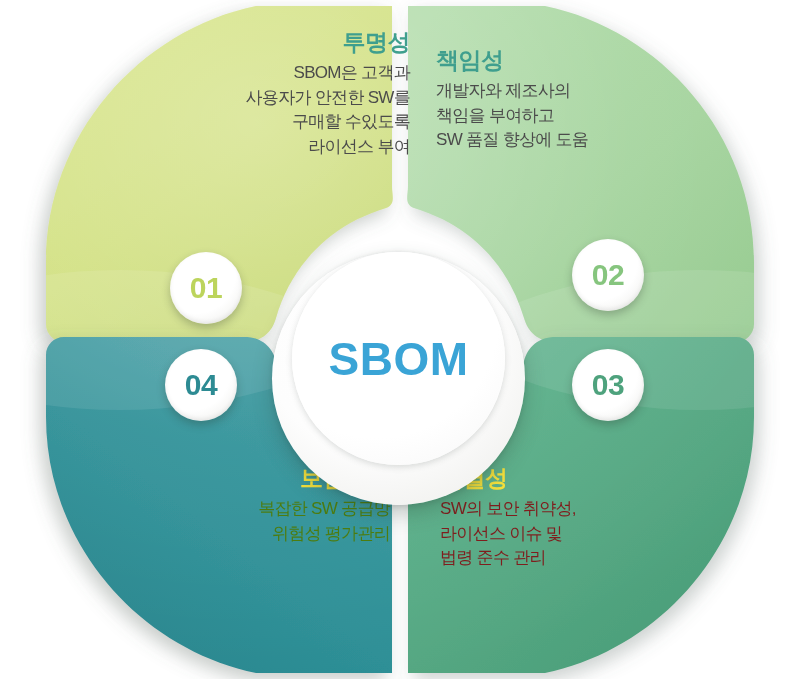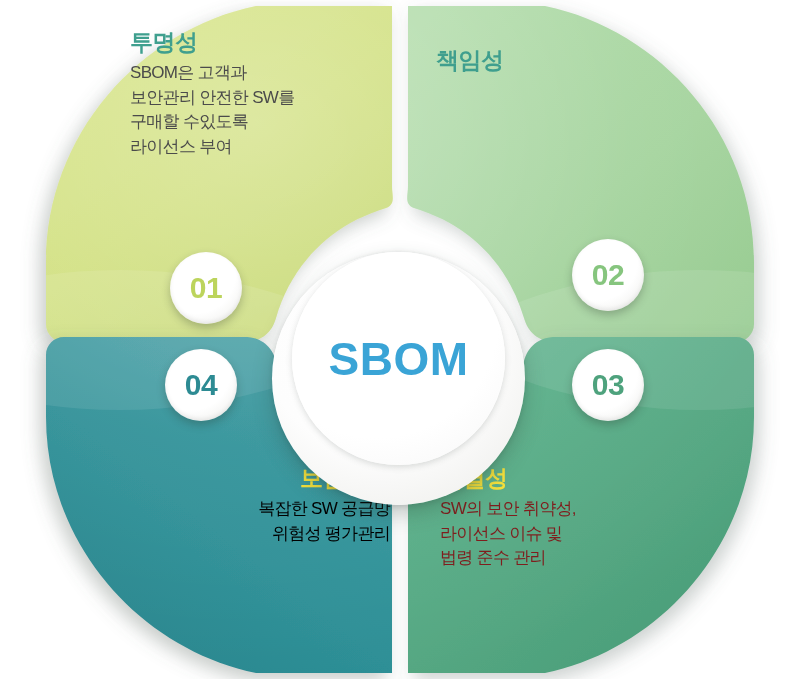--- a/index.html
+++ b/index.html
@@ -46,20 +46,21 @@
     font-weight: normal;
     line-height: 1.45;
     letter-spacing: -0.7px;
     margin: 0;
   }
   .petal-body span { display: block; }
 
   
   #quad-1-text {
     left: 130px;  top: 30px;  width: 280px;
+    text-align: right;
   }
   #quad-1-text .petal-title { color: #3f9f8e; }
   #quad-1-text .petal-body  { color: #4b4b4b; }
 
   
   #quad-2-text {
     left: 436px; top: 48px; width: 290px;
     text-align: left;
   }
   #quad-2-text .petal-title { color: #3f9f8e; }
@@ -72,21 +73,21 @@
   }
   #quad-3-text .petal-title { color: #f5e03c; }
   #quad-3-text .petal-body  { color: #7f1d1d; }
 
   
   #quad-4-text {
     left: 110px; top: 466px; width: 280px;
     text-align: right;
   }
   #quad-4-text .petal-title { color: #f5e03c; }
-  #quad-4-text .petal-body  { color: #000000; }
+  #quad-4-text .petal-body  { color: #4d7c0f; }
 
   
   .badge {
     position: absolute;
     width: 72px;
     height: 72px;
     border-radius: 50%;
     background:
       radial-gradient(circle at 36% 30%, #ffffff 0%, #ffffff 58%, #f2f2f0 84%, #e6e6e2 100%);
     box-shadow:
@@ -273,28 +274,33 @@
         <rect x="0" y="0" width="800" height="679" fill="url(#gloss)"></rect>
         <ellipse cx="120" cy="90" rx="420" ry="320" fill="#ffffff" opacity="0.09"></ellipse>
       </g>
     </g>
   </svg>
 
   <div class="petal-text" id="quad-1-text">
     <p class="petal-title">투명성</p>
     <p class="petal-body">
       <span>SBOM은 고객과</span>
-      <span>보안관리 안전한 SW를</span>
+      <span>사용자가 안전한 SW를</span>
       <span>구매할 수있도록</span>
       <span>라이선스 부여</span>
     </p>
   </div>
 
   <div class="petal-text" id="quad-2-text">
     <p class="petal-title">책임성</p>
+    <p class="petal-body">
+      <span>개발자와 제조사의</span>
+      <span>책임을 부여하고</span>
+      <span>SW 품질 향상에 도움</span>
+    </p>
   </div>
 
   <div class="petal-text" id="quad-3-text">
     <p class="petal-title">식별성</p>
     <p class="petal-body">
       <span>SW의 보안 취약성,</span>
       <span>라이선스 이슈 및</span>
       <span>법령 준수 관리</span>
     </p>
   </div>

